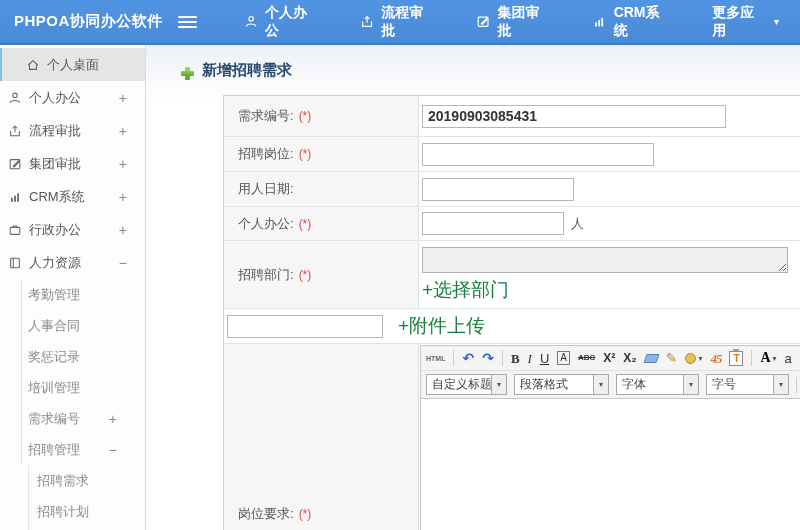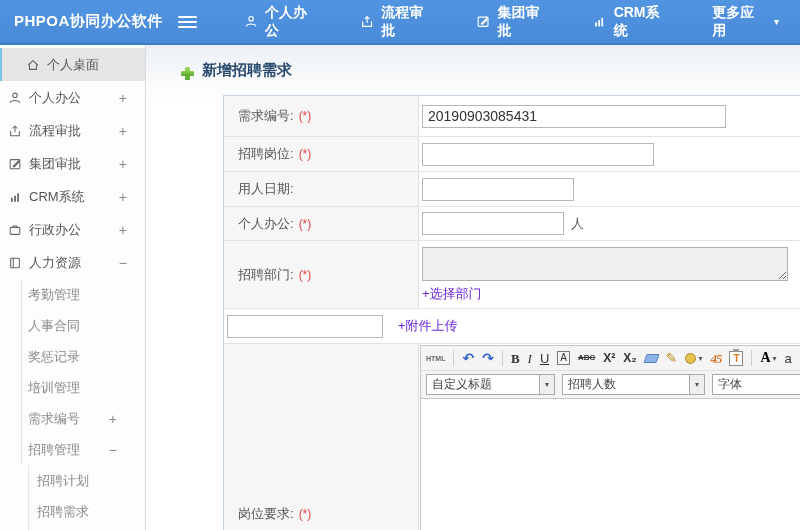--- a/index.html
+++ b/index.html
@@ -42,23 +42,23 @@
     background:linear-gradient(#8ecf4f,#56a82e); border-radius:1px; }
 
   .form { margin-left:77px; margin-top:15px; width:622px; border:1px solid #c3d2e0; background:#fff; }
   .row { display:flex; }
   .row + .row { border-top:1px solid #dfe4ea; }
   .label-cell { width:195px; flex:0 0 195px; background:#f6f6f6; border-right:1px solid #d9dfe6;
     display:flex; align-items:center; padding-left:14px; font-size:13px; color:#555; }
   .req { color:#e34444; margin-left:5px; font-size:12px; }
   .field-cell { flex:1; display:flex; align-items:center; padding-left:3px; background:#fff; overflow:hidden; }
   .inp { border:1px solid #b6b6b6; height:23px; font-size:14px; color:#333;
-    padding:1px 5px; font-family:inherit; background:#fff; }
+    padding:1px 5px; font-family:inherit; background:#fff;font-weight:bold; }
   .unit { margin-left:7px; font-size:13px; color:#555; }
-  .link { color:#6d28d9; font-size:13px; text-decoration:none; cursor:pointer; }
+  .link { color:#15803d; font-size:19px; text-decoration:none; cursor:pointer; }
   .col { display:flex; flex-direction:column; align-items:flex-start; padding:6px 0 5px 3px; }
   textarea.dept { width:366px; height:43px; background:#efefef; border:1px solid #b0b0b0; resize:both; }
 
   .r1 { height:40px; } .r2 { height:35px; } .r3 { height:35px; } .r4 { height:34px; }
   .r5 { height:68px; } .r6 { height:35px; } .r7 { height:340px; }
   .r7 .field-cell { align-items:flex-start; padding:1px; }
 
   
   .editor { width:428px; border:1px solid #c6c6c6; }
   .tb { display:flex; align-items:center; background:#f4f4f4; padding:3px 5px; gap:8px; }
@@ -85,21 +85,21 @@
   .t-quote { color:#d97a2e; font-weight:bold; font-style:italic;
     font-family:"Liberation Serif",serif; letter-spacing:-1px; font-size:13px; }
   .t-clip { width:14px; height:15px; border:1px solid #888; background:#fdfdfd; position:relative;
     font-size:10px; color:#e07820; text-align:center; line-height:14px; font-weight:bold; }
   .t-clip::before { content:""; position:absolute; top:-3px; left:3px; width:6px; height:3px;
     background:#999; border-radius:1px; }
   .t-colora { display:flex; align-items:center; gap:2px; font-family:"Liberation Serif",serif;
     font-size:14px; font-weight:bold; }
   .t-colora b { font-size:8px; color:#555; font-weight:normal; }
   .dd { display:flex; align-items:center; border:1px solid #a8a8a8; background:#fff;
-    height:21px; font-size:12px; color:#444; cursor:pointer; flex:0 0 auto;gap:48px; }
+    height:21px; font-size:12px; color:#444; cursor:pointer; flex:0 0 auto; }
   .dd-label { padding:0 5px; overflow:hidden; white-space:nowrap; }
   .dd-btn { width:15px; align-self:stretch; border-left:1px solid #a8a8a8; background:#efefef;
     text-align:center; font-size:8px; color:#555; line-height:19px; }
   .dd1 .dd-label{width:64px;} .dd2 .dd-label{width:78px;} .dd3 .dd-label{width:66px;} .dd4 .dd-label{width:66px;}
 </style>
 </head>
 <body>
 
 <div class="topbar">
   <div class="brand">PHPOA协同办公软件</div>
@@ -219,24 +219,24 @@
       </div>
     <div class="s-item lv2">
       <span>需求编号</span>
       <span class="expand">+</span>
       </div>
     <div class="s-item lv2">
       <span>招聘管理</span>
       <span class="expand">−</span>
       </div>
     <div class="s-item lv3">
+      <span>招聘需求</span>
+      </div>
+    <div class="s-item lv3">
       <span>招聘计划</span>
-      </div>
-    <div class="s-item lv3">
-      <span>招聘需求</span>
       </div>
     <div class="s-item lv3">
       </div>
   </div>
 
   <div class="content">
     <div class="page-title">
       <span class="plus-ico"></span>
       <span>新增招聘需求</span>
     </div>
@@ -334,21 +334,21 @@
                 <b>▾</b>
                 </span>
               <span class="tbtn">a</span>
             </div>
             <div class="tb tb2">
               <span class="dd dd1">
                 <span class="dd-label">自定义标题</span>
                 <span class="dd-btn">▾</span>
                 </span>
               <span class="dd dd2">
-                <span class="dd-label">招聘人数</span>
+                <span class="dd-label">段落格式</span>
                 <span class="dd-btn">▾</span>
                 </span>
               <span class="dd dd3">
                 <span class="dd-label">字体</span>
                 <span class="dd-btn">▾</span>
                 </span>
               <span class="dd dd4">
                 <span class="dd-label">字号</span>
                 <span class="dd-btn">▾</span>
                 </span>

